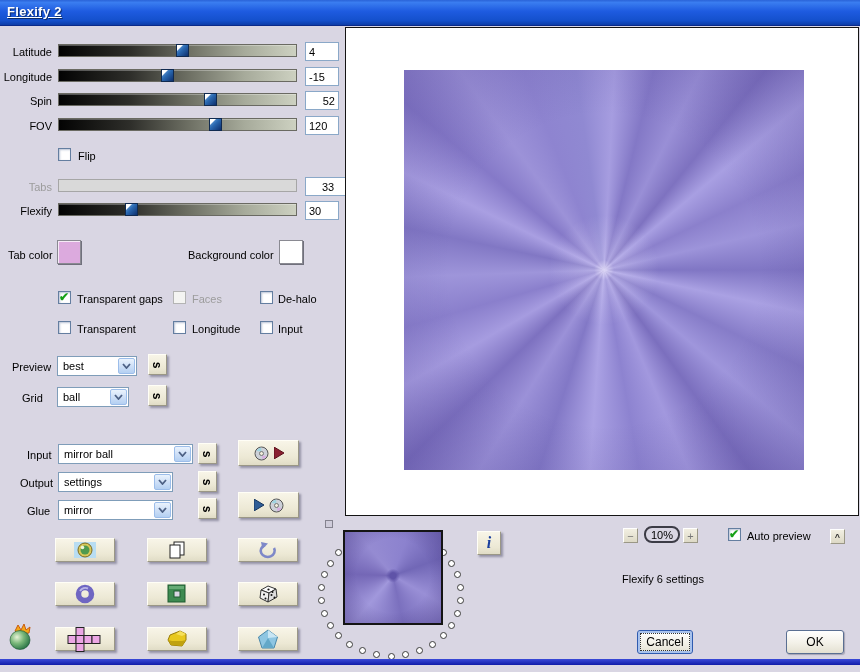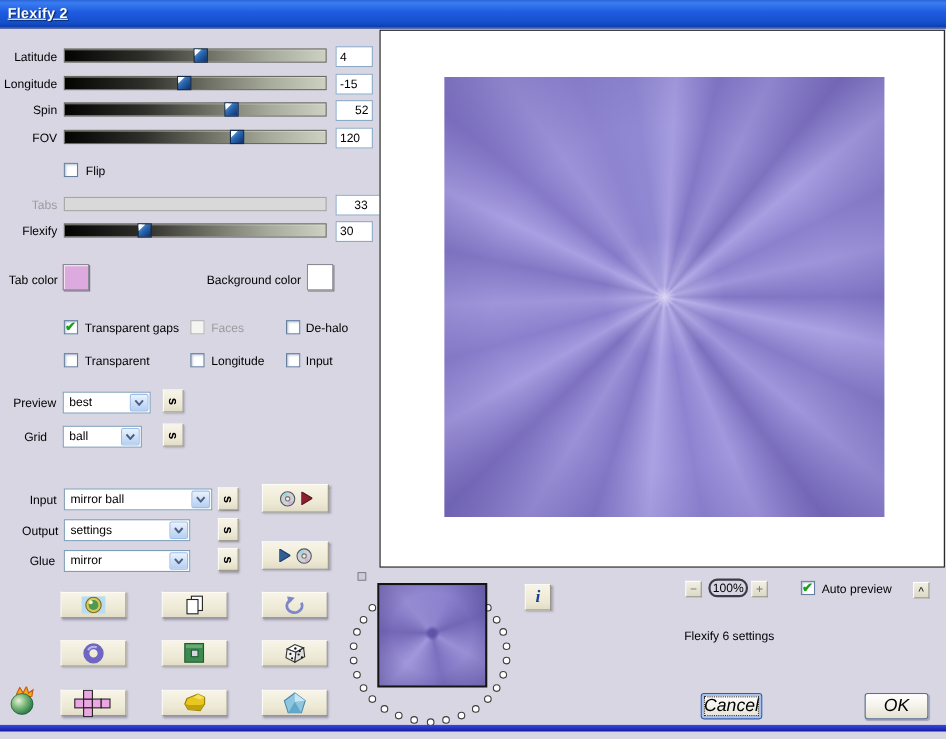--- a/index.html
+++ b/index.html
@@ -85,21 +85,21 @@
     text-shadow:1px 1px 0 #f2f0f8,-1px -1px 0 #a6a3b4;}
   .wm .l1{font-size:20px;letter-spacing:1px;}
   .wm .l2{font-size:11px;margin-top:-2px;}
   
   .tinybtn{position:absolute;width:15px;height:15px;display:flex;align-items:center;justify-content:center;
     background:linear-gradient(180deg,#f2efe2,#ddd9c6);border:1px solid #9a9786;border-top-color:#fff;
     border-left-color:#fff;box-sizing:border-box;font-size:11px;color:#777;}
   .zoom-pill{position:absolute;left:644px;top:526px;width:36px;height:17px;border:2px solid #3c3c46;
     border-radius:8px;display:flex;align-items:center;justify-content:center;box-sizing:border-box;font-size:11px;}
   .xpbtn{position:absolute;height:24px;border-radius:3px;background:linear-gradient(180deg,#ffffff 0%,#f4f2ea 50%,#e4e1d2 100%);
-    display:flex;align-items:center;justify-content:center;font-size:16px;box-sizing:border-box;font-style:italic;}
+    display:flex;align-items:center;justify-content:center;font-size:12px;box-sizing:border-box;}
   .cancel{left:637px;top:630px;width:56px;border:1px solid #2f5bb0;box-shadow:inset 0 0 0 2px #a8c2ec;
     outline:1px dotted #333;outline-offset:-4px;}
   .ok{left:786px;top:630px;width:58px;border:1px solid #5a6f92;box-shadow:1px 1px 1px rgba(90,90,110,.4);}
   .pear{position:absolute;left:7px;top:624px;}
   svg{display:block;}
 </style>
 </head>
 <body>
 
 <div class="window">
@@ -397,21 +397,21 @@
       <span>i</span>
     </div>
 
   <div class="preview-panel">
     <div class="preview-img"></div>
   </div>
 
   <div class="tinybtn" style="left:623px;top:528px">
       <span>−</span>
     </div>
-  <div class="zoom-pill">100%</div>
+  <div class="zoom-pill">10%</div>
   <div class="tinybtn" style="left:683px;top:528px">
       <span>+</span>
     </div>
   <div class="cb checked" style="left:728px;top:528px"></div>
   <div class="lbl" style="left:747px;top:530px">Auto preview</div>
   <div class="tinybtn" style="left:830px;top:529px;color:#333;font-size:9px;font-weight:bold">
       <span>^</span>
     </div>
 
   <div class="lbl" style="left:622px;top:573px">Flexify 6 settings</div>

